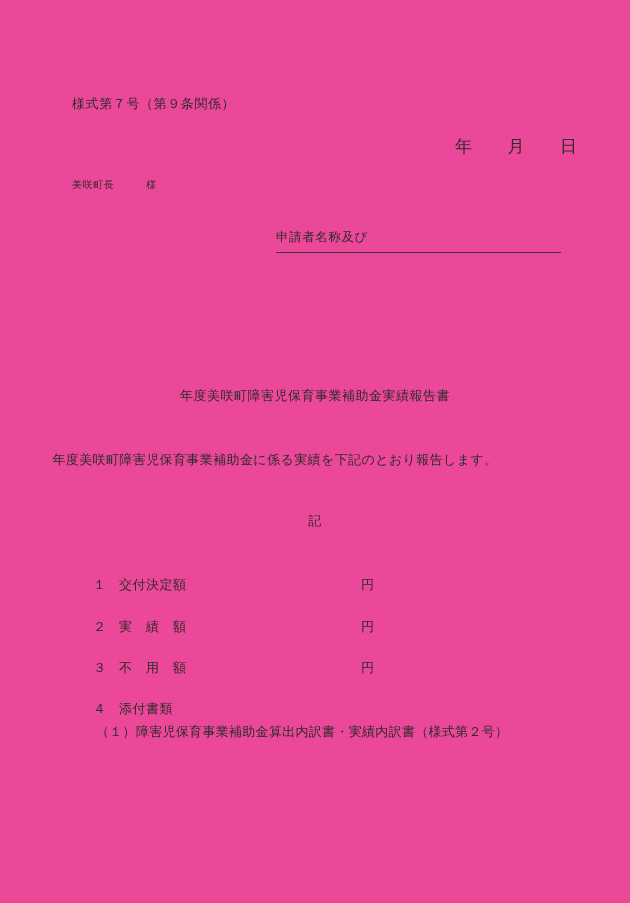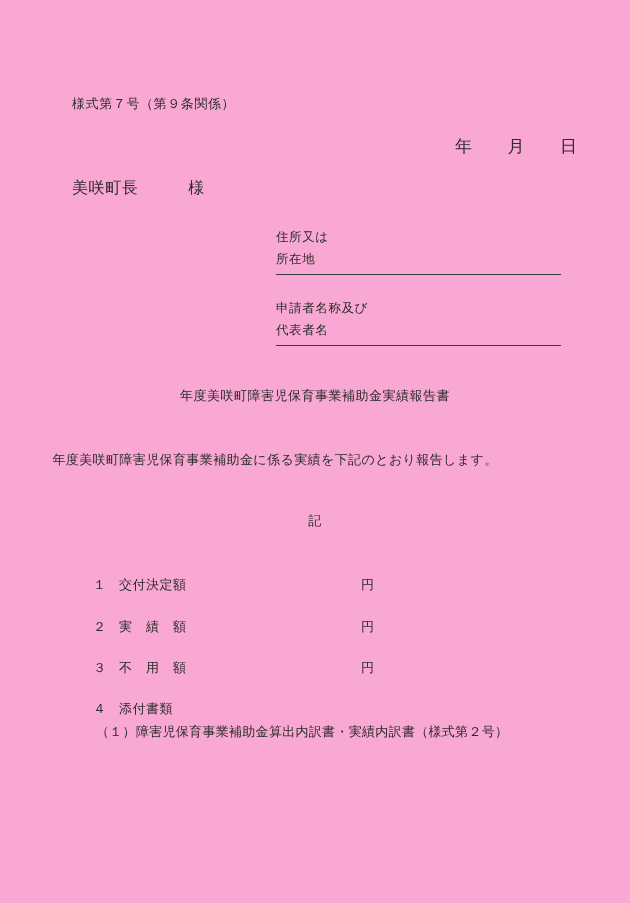--- a/index.html
+++ b/index.html
@@ -13,21 +13,21 @@
     background: #ffffff;
     font-family: "Liberation Serif", "DejaVu Serif", serif;
     color: #1a1a1a;
     overflow: hidden;
   }
 
   .page {
     position: relative;
     width: 630px;
     height: 903px;
-    background: #f9a8d4;
+    background: #ec4899;
   }
 
   
   .t {
     position: absolute;
     white-space: pre;
     font-size: 12.5px;
     line-height: 1.0;
     letter-spacing: 0.4px;
     color: #2b2b2b;
@@ -46,21 +46,21 @@
     left: 455px;
     top: 138px;
     font-size: 17px;
     letter-spacing: 0.5px;
   }
 
   
   .addressee {
     left: 72px;
     top: 180px;
-    font-size: 16px;
+    font-size: 10px;
     letter-spacing: 0.6px;
   }
 
   
   .sig-block {
     position: absolute;
     left: 276px;
     top: 226px;
     width: 285px;
   }
@@ -170,29 +170,23 @@
 <div class="page">
 
   <div class="t form-no">様式第７号（第９条関係）</div>
 
   <div class="t date-line">年　　月　　日</div>
 
   <div class="t addressee">美咲町長　　　様</div>
 
   <div class="sig-block">
 
-    <div class="sig-group">
-      <div class="sig-line-1">住所又は</div>
-      <div class="sig-line-2">所在地</div>
-      <div class="sig-rule"></div>
-    </div>
 
     <div class="sig-group">
       <div class="sig-line-1">申請者名称及び</div>
-      <div class="sig-line-2">代表者名</div>
       <div class="sig-rule"></div>
     </div>
 
   </div>
 
   <div class="doc-title">年度美咲町障害児保育事業補助金実績報告書</div>
 
   <div class="body-para">年度美咲町障害児保育事業補助金に係る実績を下記のとおり報告します。</div>
 
   <div class="ki-marker">記</div>

